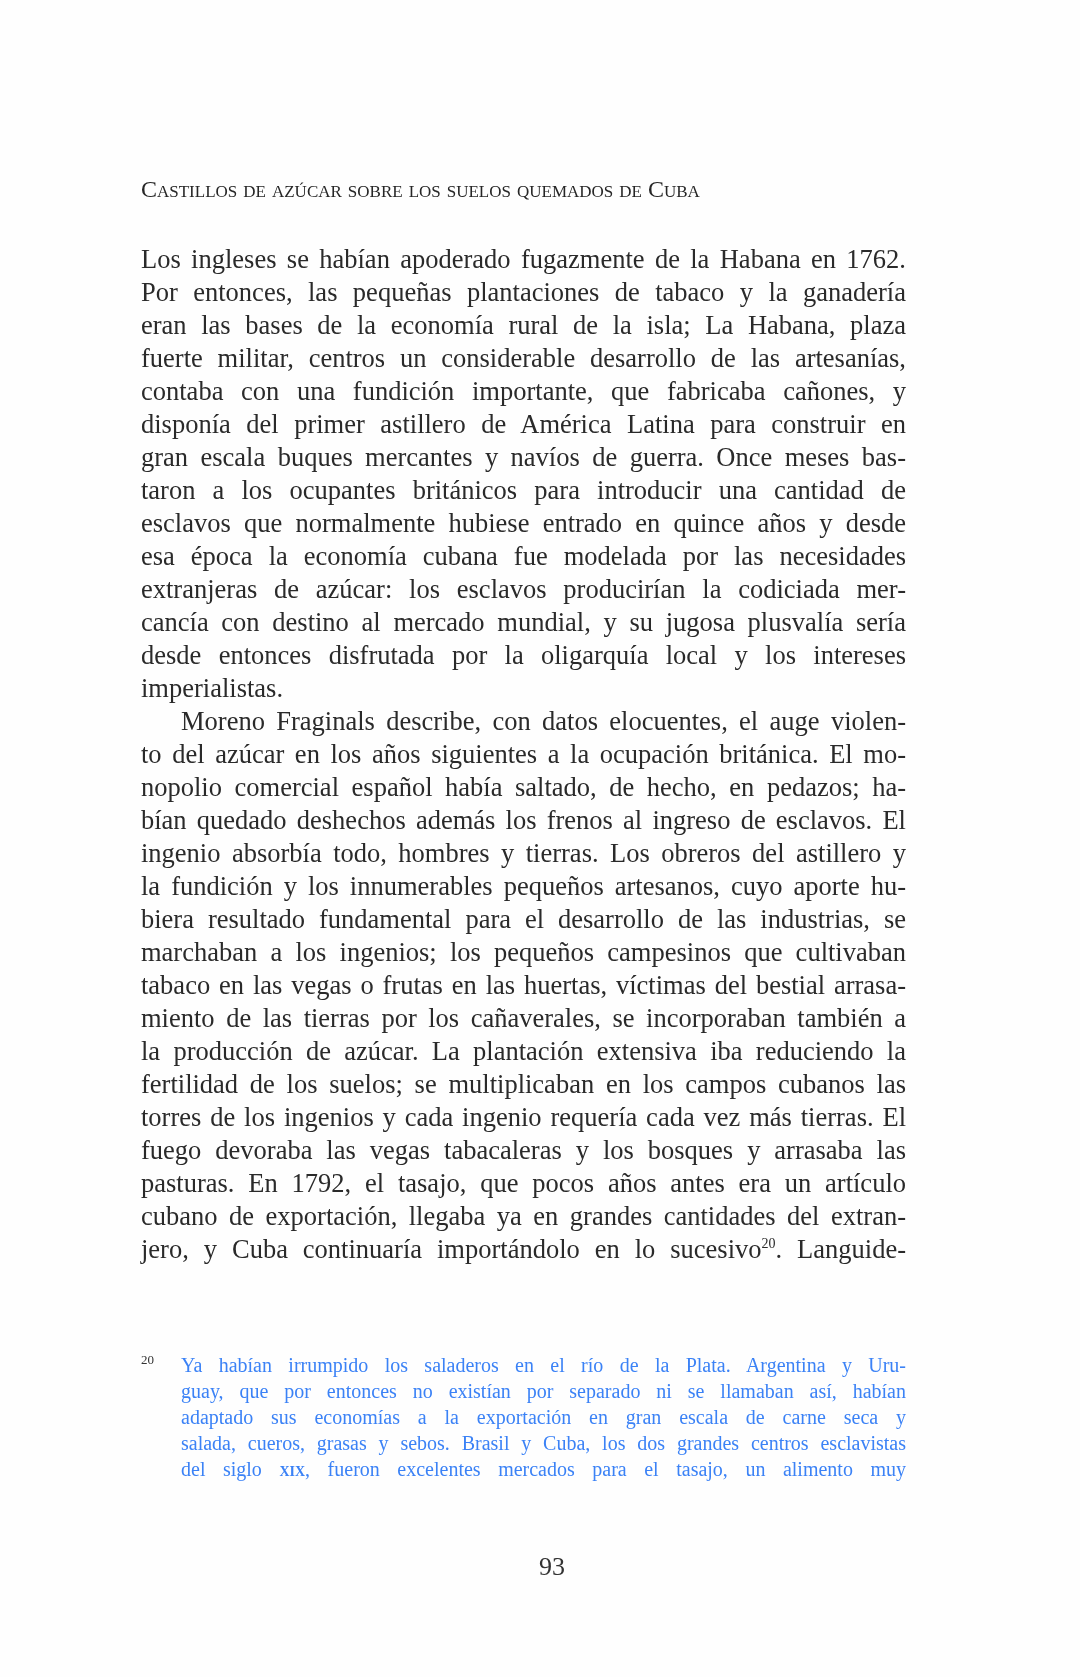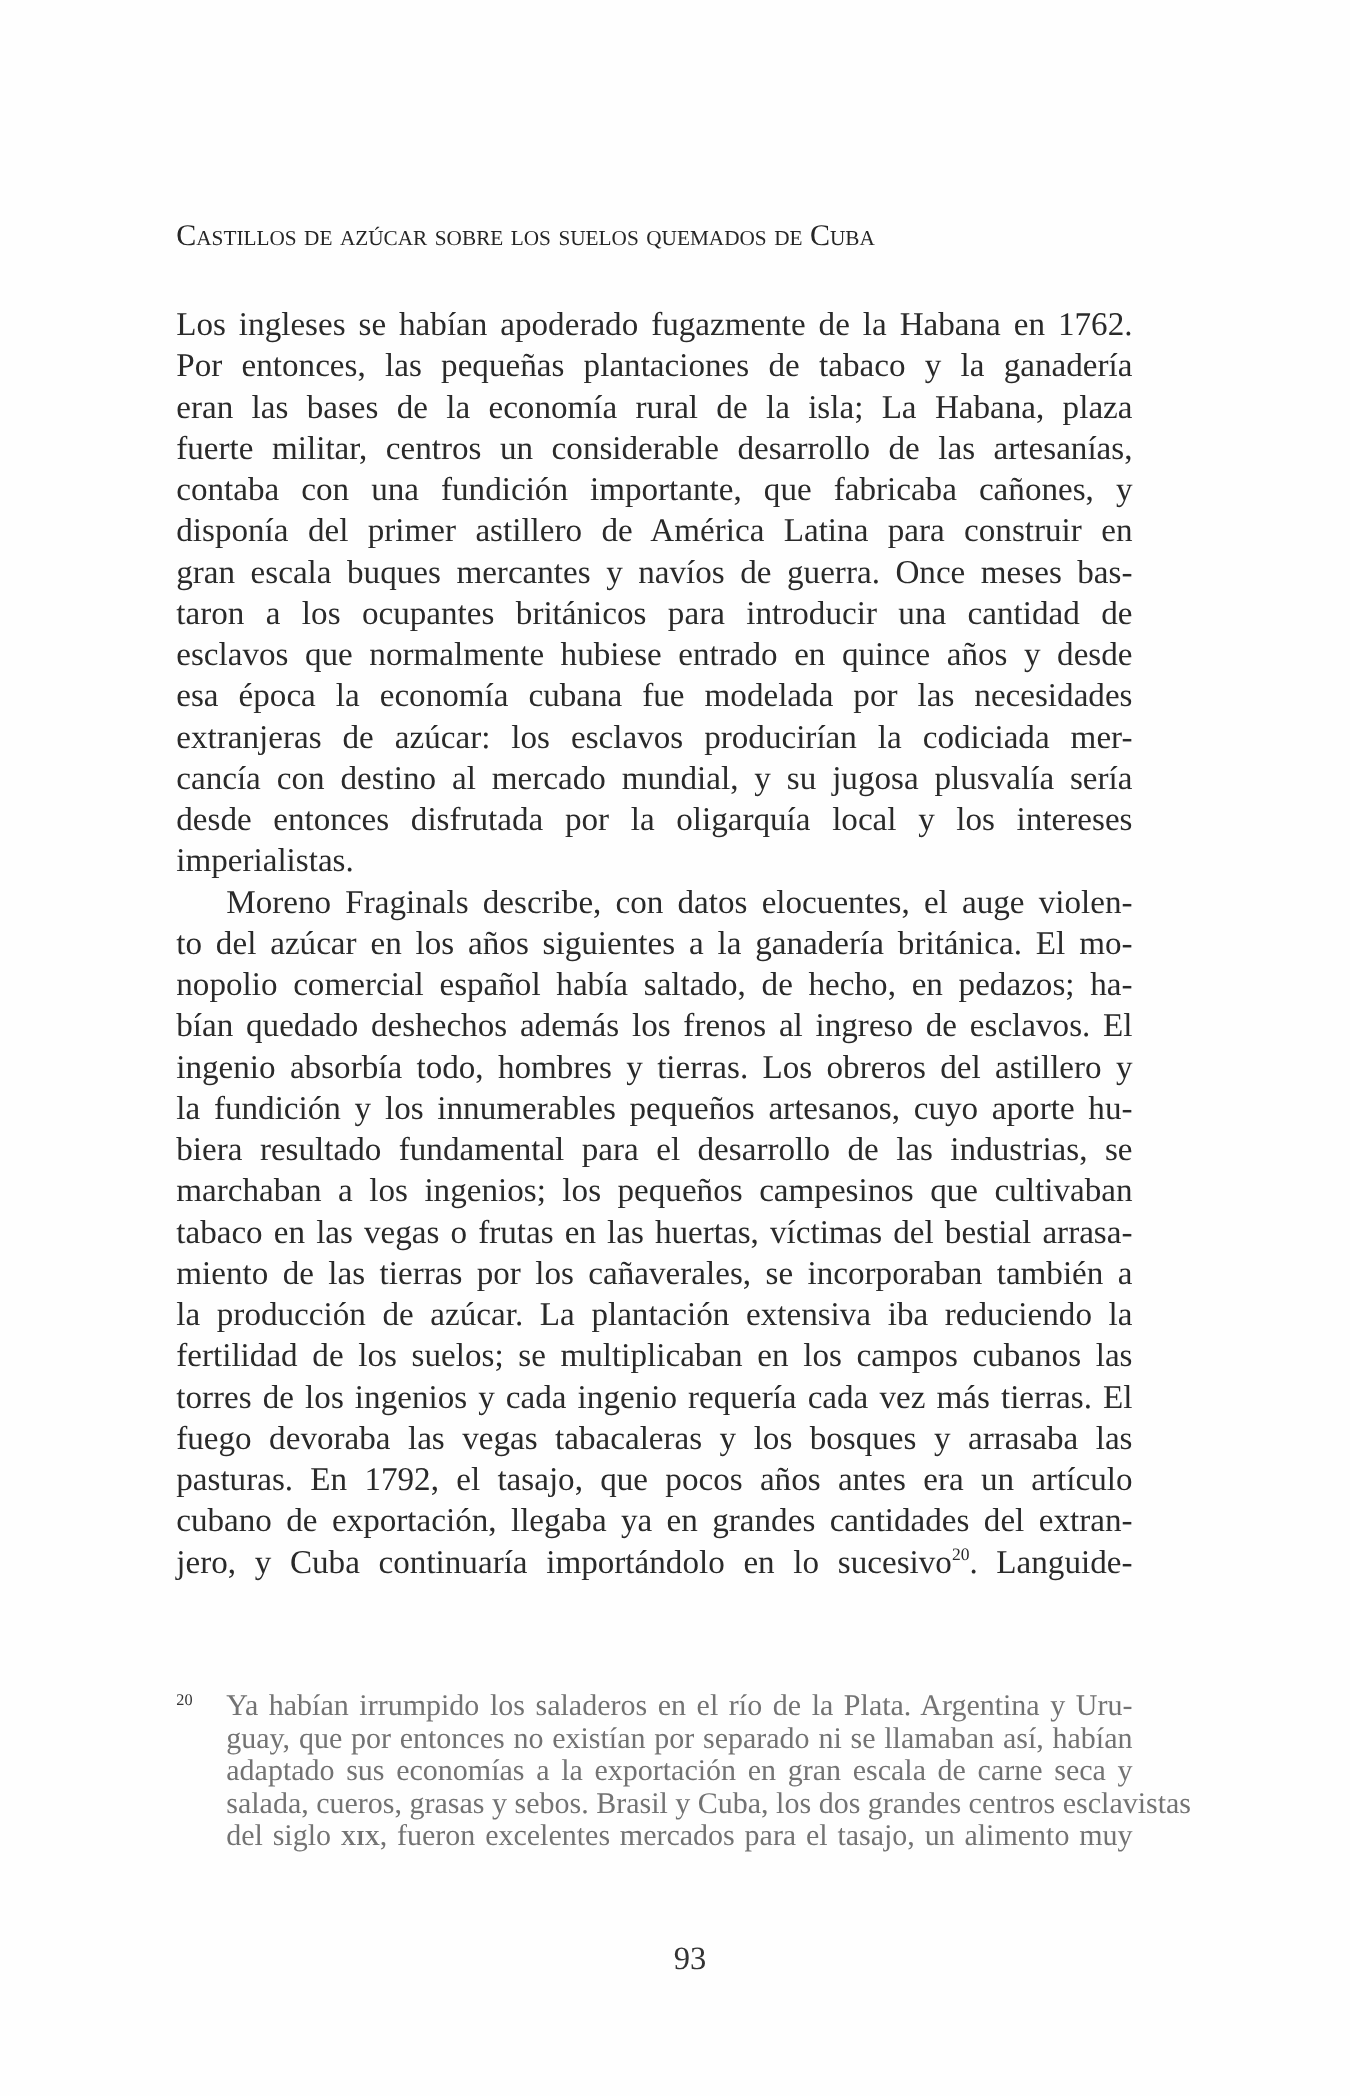--- a/index.html
+++ b/index.html
@@ -83,27 +83,27 @@
       position: absolute;
       left: 0;
       top: 0;
       font-size: 13px;
       color: #333;
     }
     .fn-line {
       position: absolute;
       left: 40px;
       width: 725px;
-      font-size: 24px;
+      font-size: 20px;
       line-height: 27px;
       height: 27px;
       white-space: nowrap;
       text-align: justify;
       text-align-last: justify;
-      color: #737373;
+      color: #3b82f6;
     }
     .sc {
       font-variant: small-caps;
       font-weight: bold;
     }
     .page-number {
       position: absolute;
       left: 0;
       width: 1080px;
       top: 1552px;
@@ -132,21 +132,21 @@
     <div class="line" style="top:198px">gran escala buques mercantes y navíos de guerra. Once meses bas-</div>
     <div class="line" style="top:231px">taron a los ocupantes británicos para introducir una cantidad de</div>
     <div class="line" style="top:264px">esclavos que normalmente hubiese entrado en quince años y desde</div>
     <div class="line" style="top:297px">esa época la economía cubana fue modelada por las necesidades</div>
     <div class="line" style="top:330px">extranjeras de azúcar: los esclavos producirían la codiciada mer-</div>
     <div class="line" style="top:363px">cancía con destino al mercado mundial, y su jugosa plusvalía sería</div>
     <div class="line" style="top:396px">desde entonces disfrutada por la oligarquía local y los intereses</div>
     <div class="line last" style="top:429px">imperialistas.</div>
 
     <div class="line indent" style="top:462px">Moreno Fraginals describe, con datos elocuentes, el auge violen-</div>
-    <div class="line" style="top:495px">to del azúcar en los años siguientes a la ganadería británica. El mo-</div>
+    <div class="line" style="top:495px">to del azúcar en los años siguientes a la ocupación británica. El mo-</div>
     <div class="line" style="top:528px">nopolio comercial español había saltado, de hecho, en pedazos; ha-</div>
     <div class="line" style="top:561px">bían quedado deshechos además los frenos al ingreso de esclavos. El</div>
     <div class="line" style="top:594px">ingenio absorbía todo, hombres y tierras. Los obreros del astillero y</div>
     <div class="line" style="top:627px">la fundición y los innumerables pequeños artesanos, cuyo aporte hu-</div>
     <div class="line" style="top:660px">biera resultado fundamental para el desarrollo de las industrias, se</div>
     <div class="line" style="top:693px">marchaban a los ingenios; los pequeños campesinos que cultivaban</div>
     <div class="line" style="top:726px">tabaco en las vegas o frutas en las huertas, víctimas del bestial arrasa-</div>
     <div class="line" style="top:759px">miento de las tierras por los cañaverales, se incorporaban también a</div>
     <div class="line" style="top:792px">la producción de azúcar. La plantación extensiva iba reduciendo la</div>
     <div class="line" style="top:825px">fertilidad de los suelos; se multiplicaban en los campos cubanos las</div>

